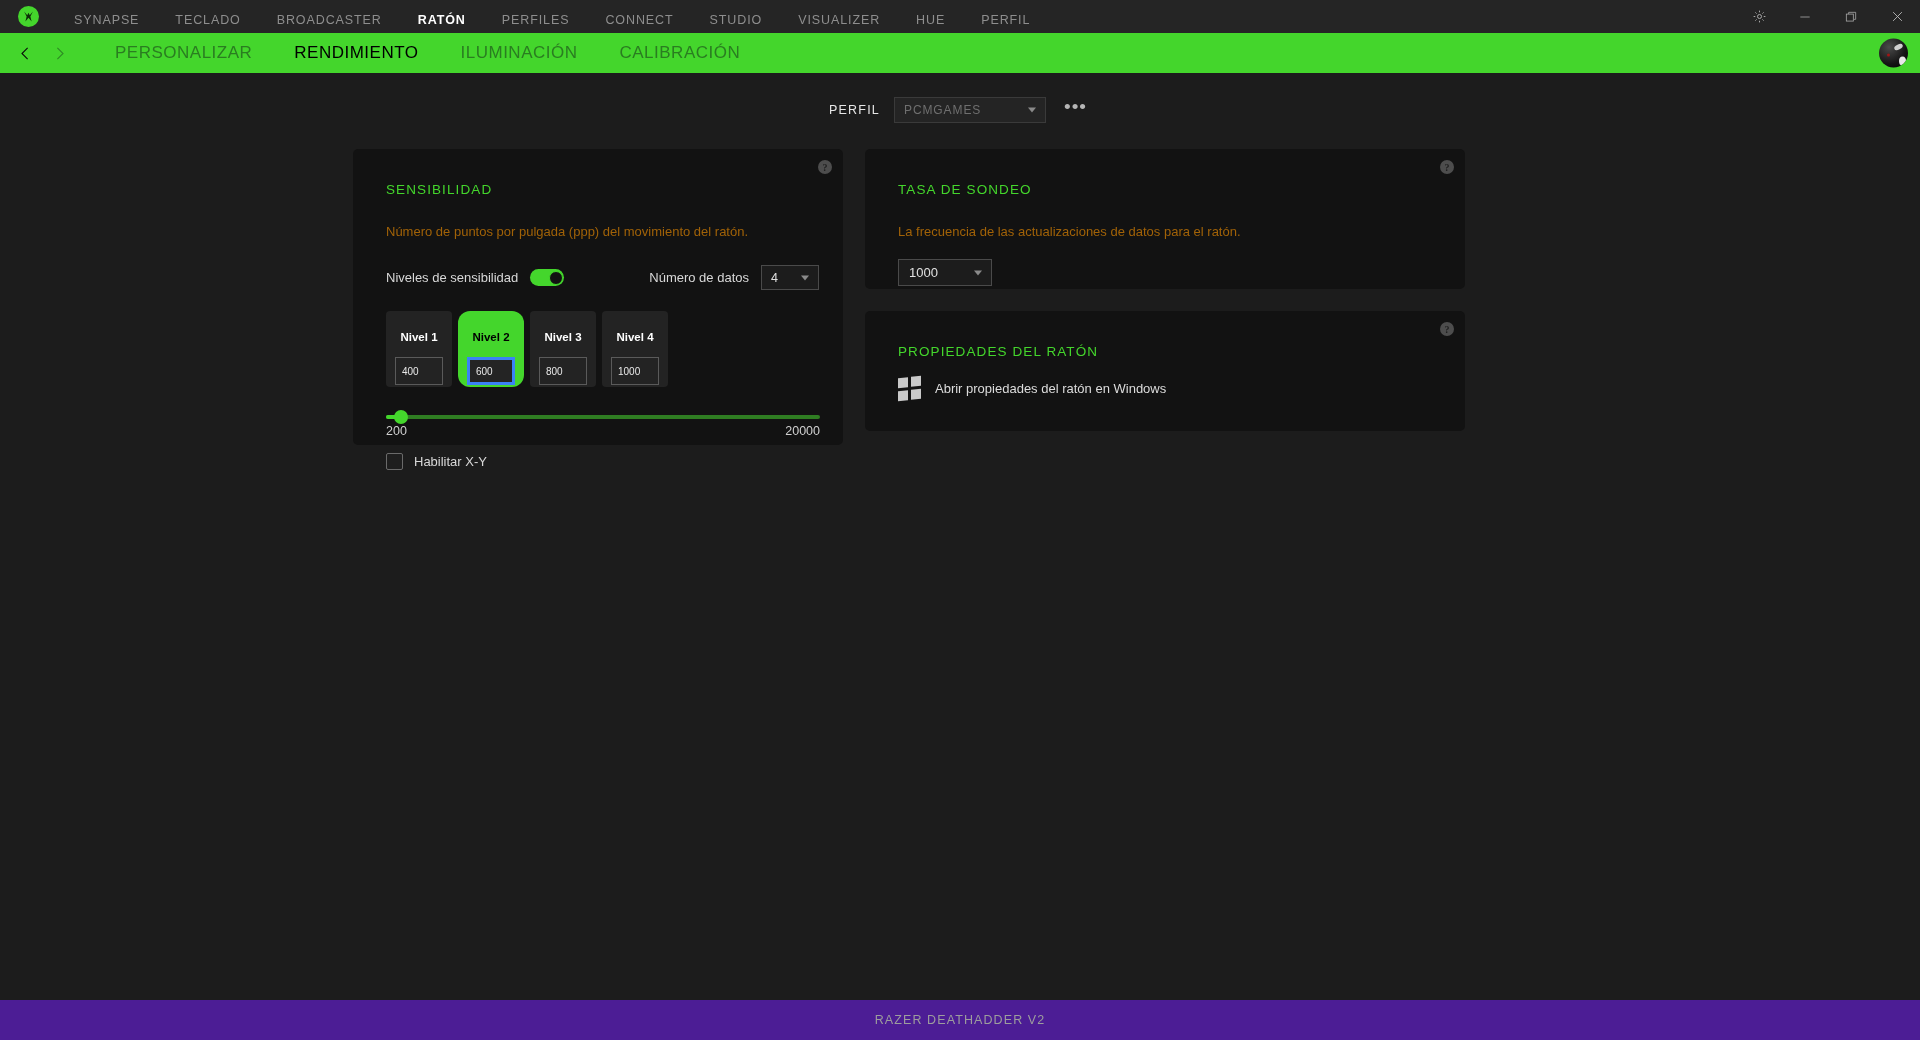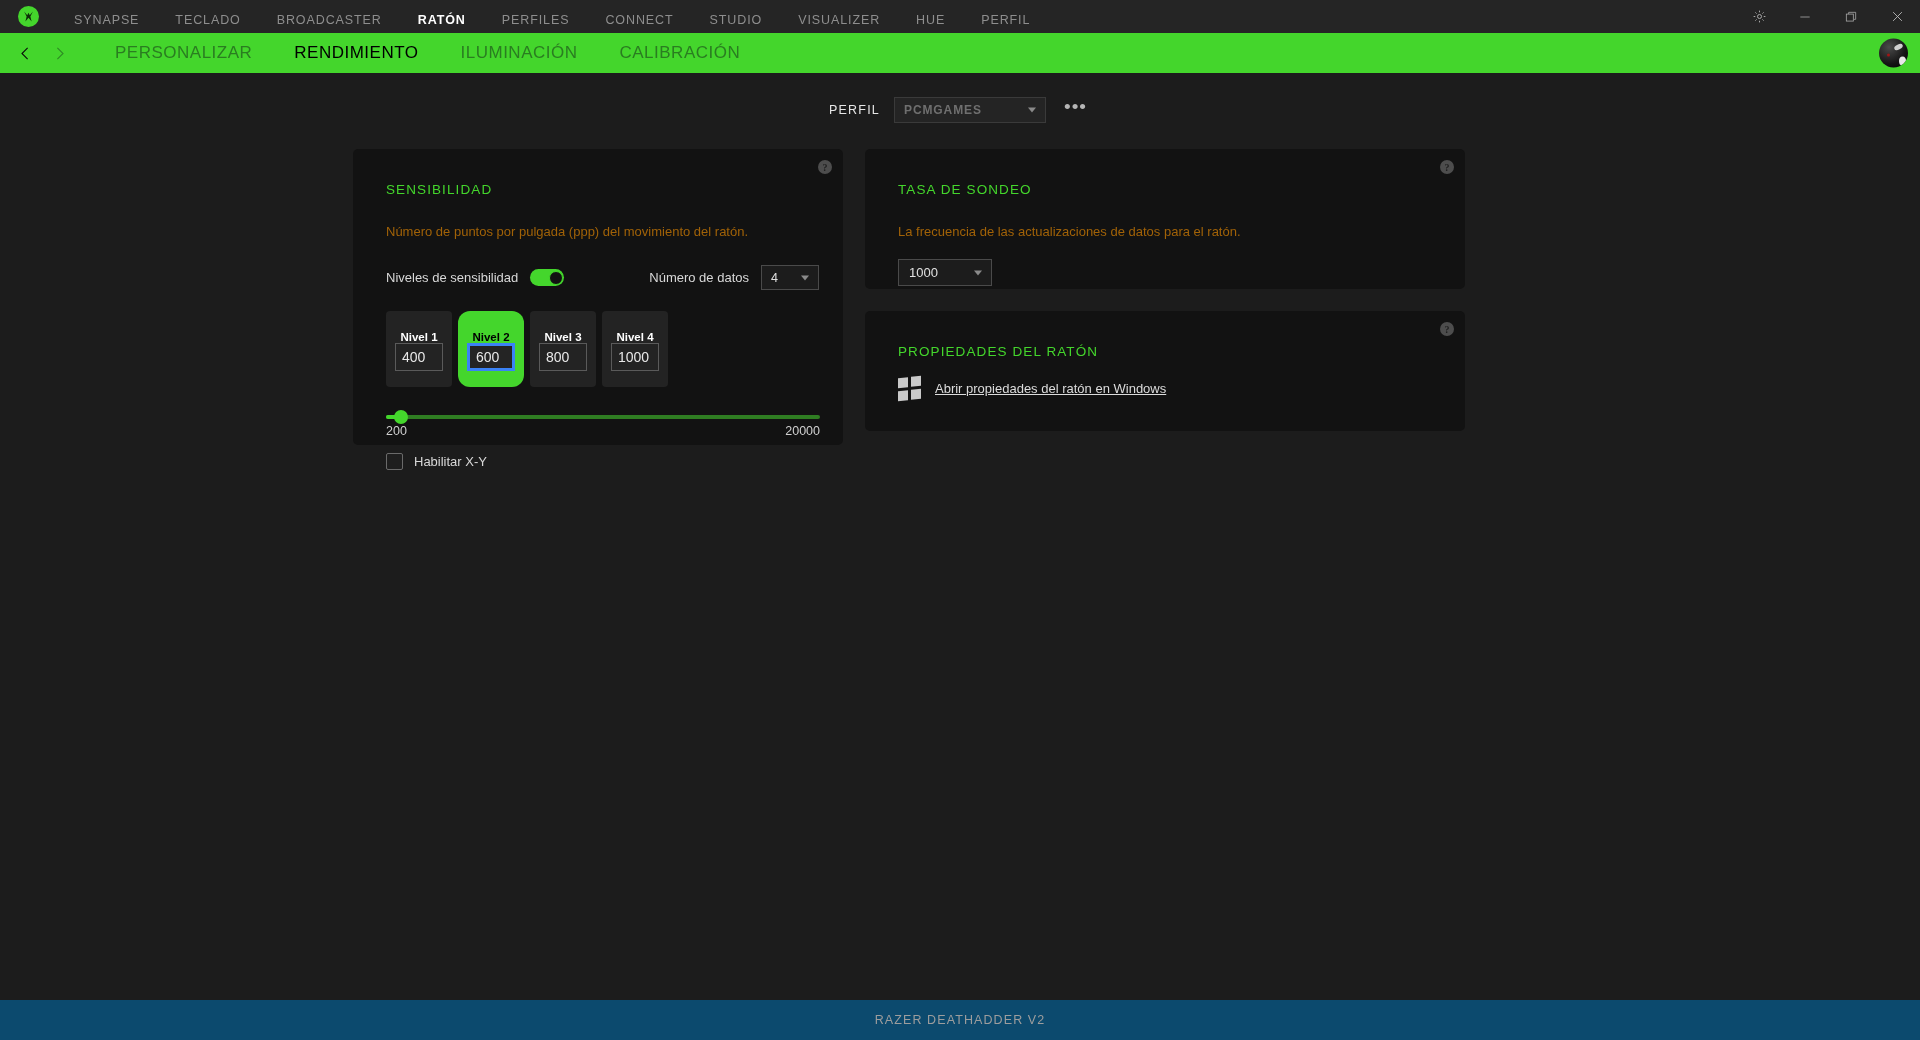--- a/index.html
+++ b/index.html
@@ -111,21 +111,21 @@
   }
   .profile-select {
     width: 152px; height: 26px;
     border: 1px solid #3a3a3a;
     background: #242424;
     display: flex; align-items: center;
     padding: 0 9px;
     position: relative;
   }
   .profile-select span {
-    color: #6f6f6f; font-size: 12px; letter-spacing: 0.9px; font-weight: bold;
+    color: #6f6f6f; font-size: 12px; letter-spacing: 0.9px;
   }
   .caret {
     position: absolute; right: 9px; top: 50%; transform: translateY(-50%);
     width: 0; height: 0;
     border-left: 4.5px solid transparent;
     border-right: 4.5px solid transparent;
     border-top: 5px solid #8a8a8a;
   }
   .dots-btn {
     color: #b5b5b5; font-size: 19px; letter-spacing: 1px;
@@ -195,25 +195,25 @@
     width: 66px; height: 76px;
     background: #232323;
     border-radius: 4px;
     display: flex; flex-direction: column; align-items: center;
     padding-top: 20px;
   }
   .level-card.selected { background: #44d62c; border-radius: 12px; }
   .level-name { font-size: 11.5px; font-weight: bold; color: #ffffff; }
   .level-card.selected .level-name { color: #000000; }
   .level-input {
-    margin-top: 0;
+    margin-top: 14px;
     width: 48px; height: 28px;
     border: 1px solid #5a5a5a;
     background: transparent;
-    color: #e8e8e8; font-size: 14px;
+    color: #e8e8e8; font-size: 10px;
     padding-left: 6px;
     font-family: "Liberation Sans", sans-serif;
     outline: none;
   }
   .level-card.selected .level-input {
     background: #242424; border: 3px solid #3b82f6; color: #e8e8e8;
   }
 
   .slider-wrap { margin-top: 28px; width: 434px; position: relative; }
   .slider-track {
@@ -259,27 +259,26 @@
   .props-link-row { display: flex; align-items: center; margin-top: 18px; gap: 14px; }
   .win-logo {
     width: 23px; height: 23px;
     display: grid; grid-template-columns: 1fr 1fr; grid-template-rows: 1fr 1fr;
     gap: 2.5px;
     transform: skewY(-6deg);
   }
   .win-logo i { background: #c9c9c9; display: block; }
   .props-link {
     color: #dcdcdc; font-size: 13px;
-    text-decoration: underline;
   }
 
   
   .footer {
     position: absolute; bottom: 0; left: 0; right: 0;
-    height: 40px; background: #0c4a6e;
+    height: 40px; background: #4c1d95;
     display: flex; align-items: center; justify-content: center;
   }
   .footer span {
     color: #9d9d9d; font-size: 12.5px; letter-spacing: 1.1px;
   }
 </style>
 </head>
 <body>
 
 <div class="titlebar">

